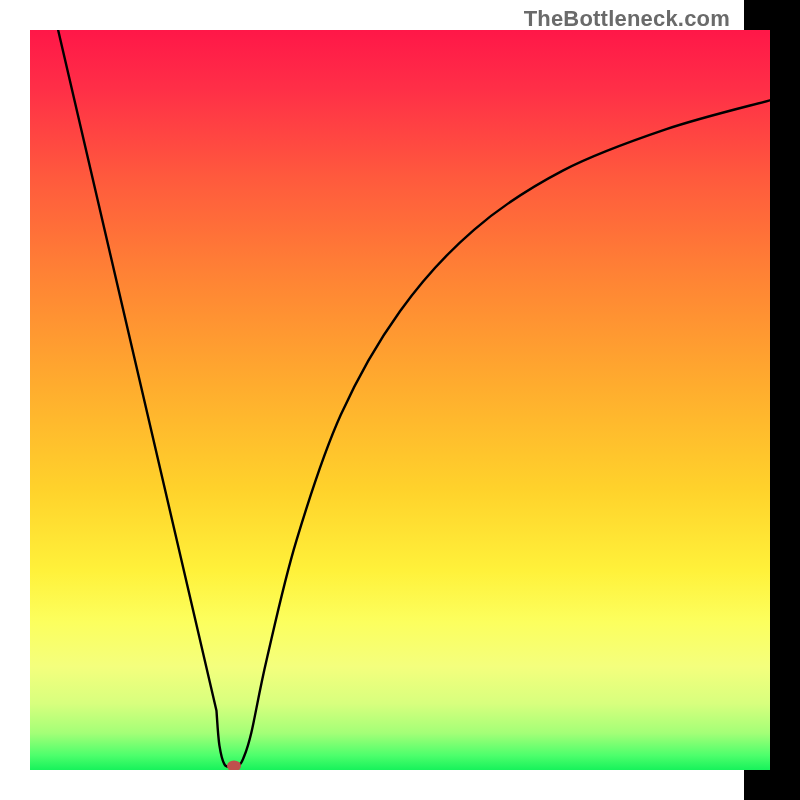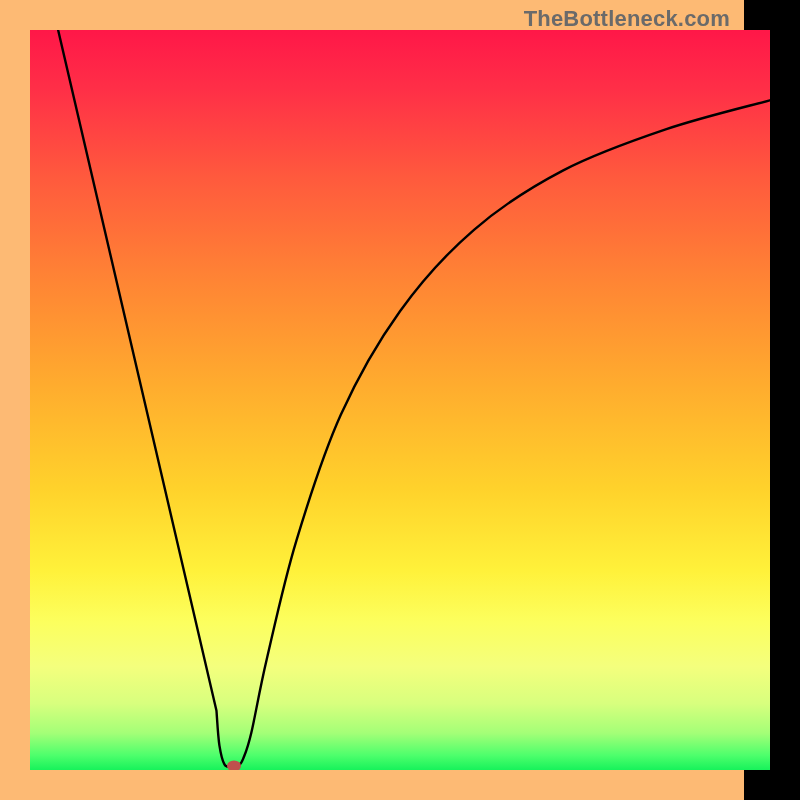--- a/index.html
+++ b/index.html
@@ -1,21 +1,21 @@
 <!DOCTYPE html>
 <html><head>
 <meta charset="utf-8">
 <style>
   * { margin: 0; padding: 0; box-sizing: border-box; }
   html, body { width: 800px; height: 800px; overflow: hidden; background: #000; }
   .frame {
     position: relative;
     width: 744px;
     height: 800px;
-    background: #fdba74;
+    background: #ffffff;
   }
   .watermark {
     position: absolute;
     top: 6px;
     right: 14px;
     font-family: Arial, Helvetica, sans-serif;
     font-size: 22px;
     font-weight: 600;
     color: #6a6a6a;
     letter-spacing: 0.2px;

